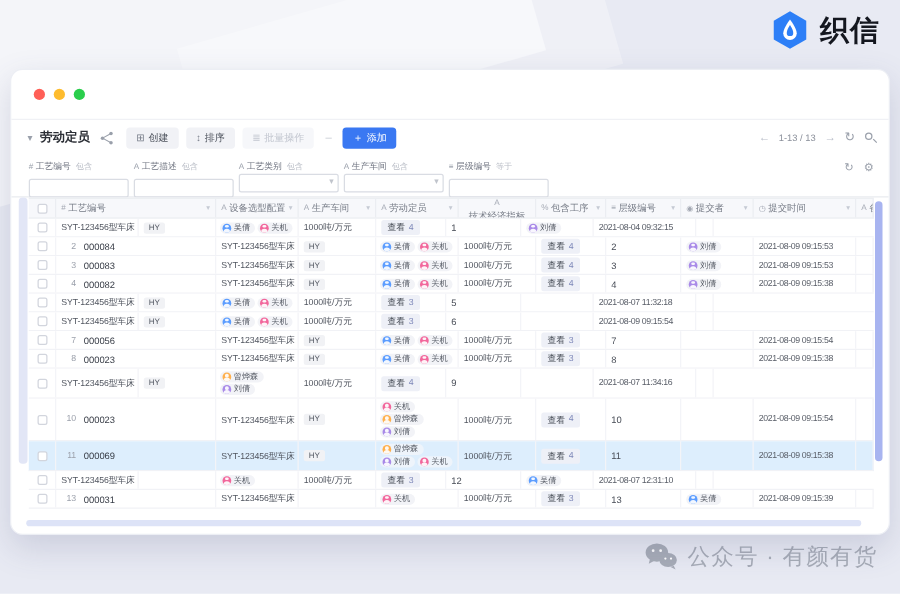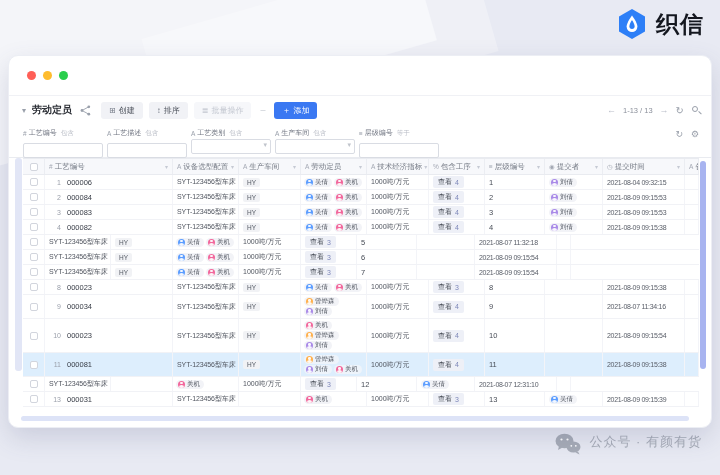--- a/index.html
+++ b/index.html
@@ -61,21 +61,21 @@
 .td.staff{flex-wrap:wrap;gap:1px 2px;padding:2px 3px}
 .chip{display:inline-flex;align-items:center;gap:2px;background:#f2f3f7;border-radius:7px;padding:1px 4px 1px 2px;font-size:6.5px;color:#555a64;height:9px}
 .selr .chip{background:#eef4fb}
 .av{position:relative;width:7px;height:7px;border-radius:50%;overflow:hidden;flex:none}
 .av::before{content:"";position:absolute;left:2.2px;top:1.2px;width:2.6px;height:2.6px;border-radius:50%;background:rgba(255,255,255,.92)}
 .av::after{content:"";position:absolute;left:1px;top:4.4px;width:5px;height:4px;border-radius:50%;background:rgba(255,255,255,.92)}
 .td.met{font-size:7px;color:#50555f}
 .view{display:inline-flex;align-items:center;gap:3px;background:#eef0f7;border-radius:2px;padding:1px 5px;font-size:7px;color:#474c56}
 .view .vc{color:#7d87b8}
 .td.time{font-size:7px;letter-spacing:-.3px;color:#585d67}
-.footer{position:absolute;right:18px;top:433px;display:flex;gap:8px;color:#a7acb7;font-size:13px;letter-spacing:1px}
+.footer{position:absolute;right:18px;top:433px;display:flex;align-items:center;gap:8px;color:#a7acb7;font-size:18px;letter-spacing:1px}
 </style>
 </head>
 <body>
 
 <div class="stripe" id="s1"></div>
 <div class="stripe" id="s2"></div>
 
 <div class="brand">
   <svg width="30" height="32" viewBox="0 0 30 32">
     <polygon points="15,1 28,8.5 28,23.5 15,31 2,23.5 2,8.5" fill="#2d7ff7"></polygon>
@@ -194,21 +194,21 @@
         <div class="th" style="width: 62px;">
           <span class="hicon">A</span>
           <span class="hlabel">生产车间</span>
           <span class="harr">▾</span>
         </div>
         <div class="th" style="width: 66px;">
           <span class="hicon">A</span>
           <span class="hlabel">劳动定员</span>
           <span class="harr">▾</span>
         </div>
-        <div class="th" style="width: 62px;">
+        <div class="th" style="width: 62px; flex-direction: column;">
           <span class="hicon">A</span>
           <span class="hlabel">技术经济指标</span>
           <span class="harr">▾</span>
         </div>
         <div class="th" style="width: 56px;">
           <span class="hicon">%</span>
           <span class="hlabel">包含工序</span>
           <span class="harr">▾</span>
         </div>
         <div class="th" style="width: 60px;">
@@ -229,24 +229,20 @@
         <div class="th" style="width: 14px;">
           <span class="hicon">A</span>
           <span class="hlabel">备注</span>
         </div>
       </div>
     <div class="tbody">
         <div class="tr">
           <div class="td chk" style="width: 22px;">
             <span class="cb"></span>
           </div>
-          <div class="td code" style="width: 128px;">
-            <span class="rn">1</span>
-            <span class="cdv">000006</span>
-          </div>
           <div class="td dev" style="width: 66px;">SYT-123456型车床</div>
           <div class="td ws" style="width: 62px;">
             <span class="tag">HY</span>
           </div>
           <div class="td staff" style="width: 66px;">
             <span class="chip">
               <i class="av" style="background: rgb(92, 157, 255);"></i>
               <span class="cn">吴倩</span>
             </span>
             <span class="chip">
@@ -445,20 +441,24 @@
           </div>
           <div class="td lvl" style="width: 60px;">6</div>
           <div class="td sub" style="width: 58px;"></div>
           <div class="td time" style="width: 82px;">2021-08-09 09:15:54</div>
           <div class="td note" style="width: 14px;"></div>
         </div>
         <div class="tr">
           <div class="td chk" style="width: 22px;">
             <span class="cb"></span>
           </div>
+          <div class="td code" style="width: 128px;">
+            <span class="rn">7</span>
+            <span class="cdv">000056</span>
+          </div>
           <div class="td dev" style="width: 66px;">SYT-123456型车床</div>
           <div class="td ws" style="width: 62px;">
             <span class="tag">HY</span>
           </div>
           <div class="td staff" style="width: 66px;">
             <span class="chip">
               <i class="av" style="background: rgb(92, 157, 255);"></i>
               <span class="cn">吴倩</span>
             </span>
             <span class="chip">
@@ -509,24 +509,20 @@
           </div>
           <div class="td lvl" style="width: 60px;">8</div>
           <div class="td sub" style="width: 58px;"></div>
           <div class="td time" style="width: 82px;">2021-08-09 09:15:38</div>
           <div class="td note" style="width: 14px;"></div>
         </div>
         <div class="tr">
           <div class="td chk" style="width: 22px;">
             <span class="cb"></span>
           </div>
-          <div class="td code" style="width: 128px;">
-            <span class="rn">9</span>
-            <span class="cdv">000034</span>
-          </div>
           <div class="td dev" style="width: 66px;">SYT-123456型车床</div>
           <div class="td ws" style="width: 62px;">
             <span class="tag">HY</span>
           </div>
           <div class="td staff" style="width: 66px;">
             <span class="chip">
               <i class="av" style="background: rgb(255, 176, 77);"></i>
               <span class="cn">曾烨森</span>
             </span>
             <span class="chip">
@@ -583,21 +579,21 @@
           <div class="td sub" style="width: 58px;"></div>
           <div class="td time" style="width: 82px;">2021-08-09 09:15:54</div>
           <div class="td note" style="width: 14px;"></div>
         </div>
         <div class="tr selr">
           <div class="td chk" style="width: 22px;">
             <span class="cb"></span>
           </div>
           <div class="td code" style="width: 128px;">
             <span class="rn">11</span>
-            <span class="cdv">000081</span>
+            <span class="cdv">000069</span>
           </div>
           <div class="td dev" style="width: 66px;">SYT-123456型车床</div>
           <div class="td ws" style="width: 62px;">
             <span class="tag">HY</span>
           </div>
           <div class="td staff" style="width: 66px;">
             <span class="chip">
               <i class="av" style="background: rgb(255, 176, 77);"></i>
               <span class="cn">曾烨森</span>
             </span>

